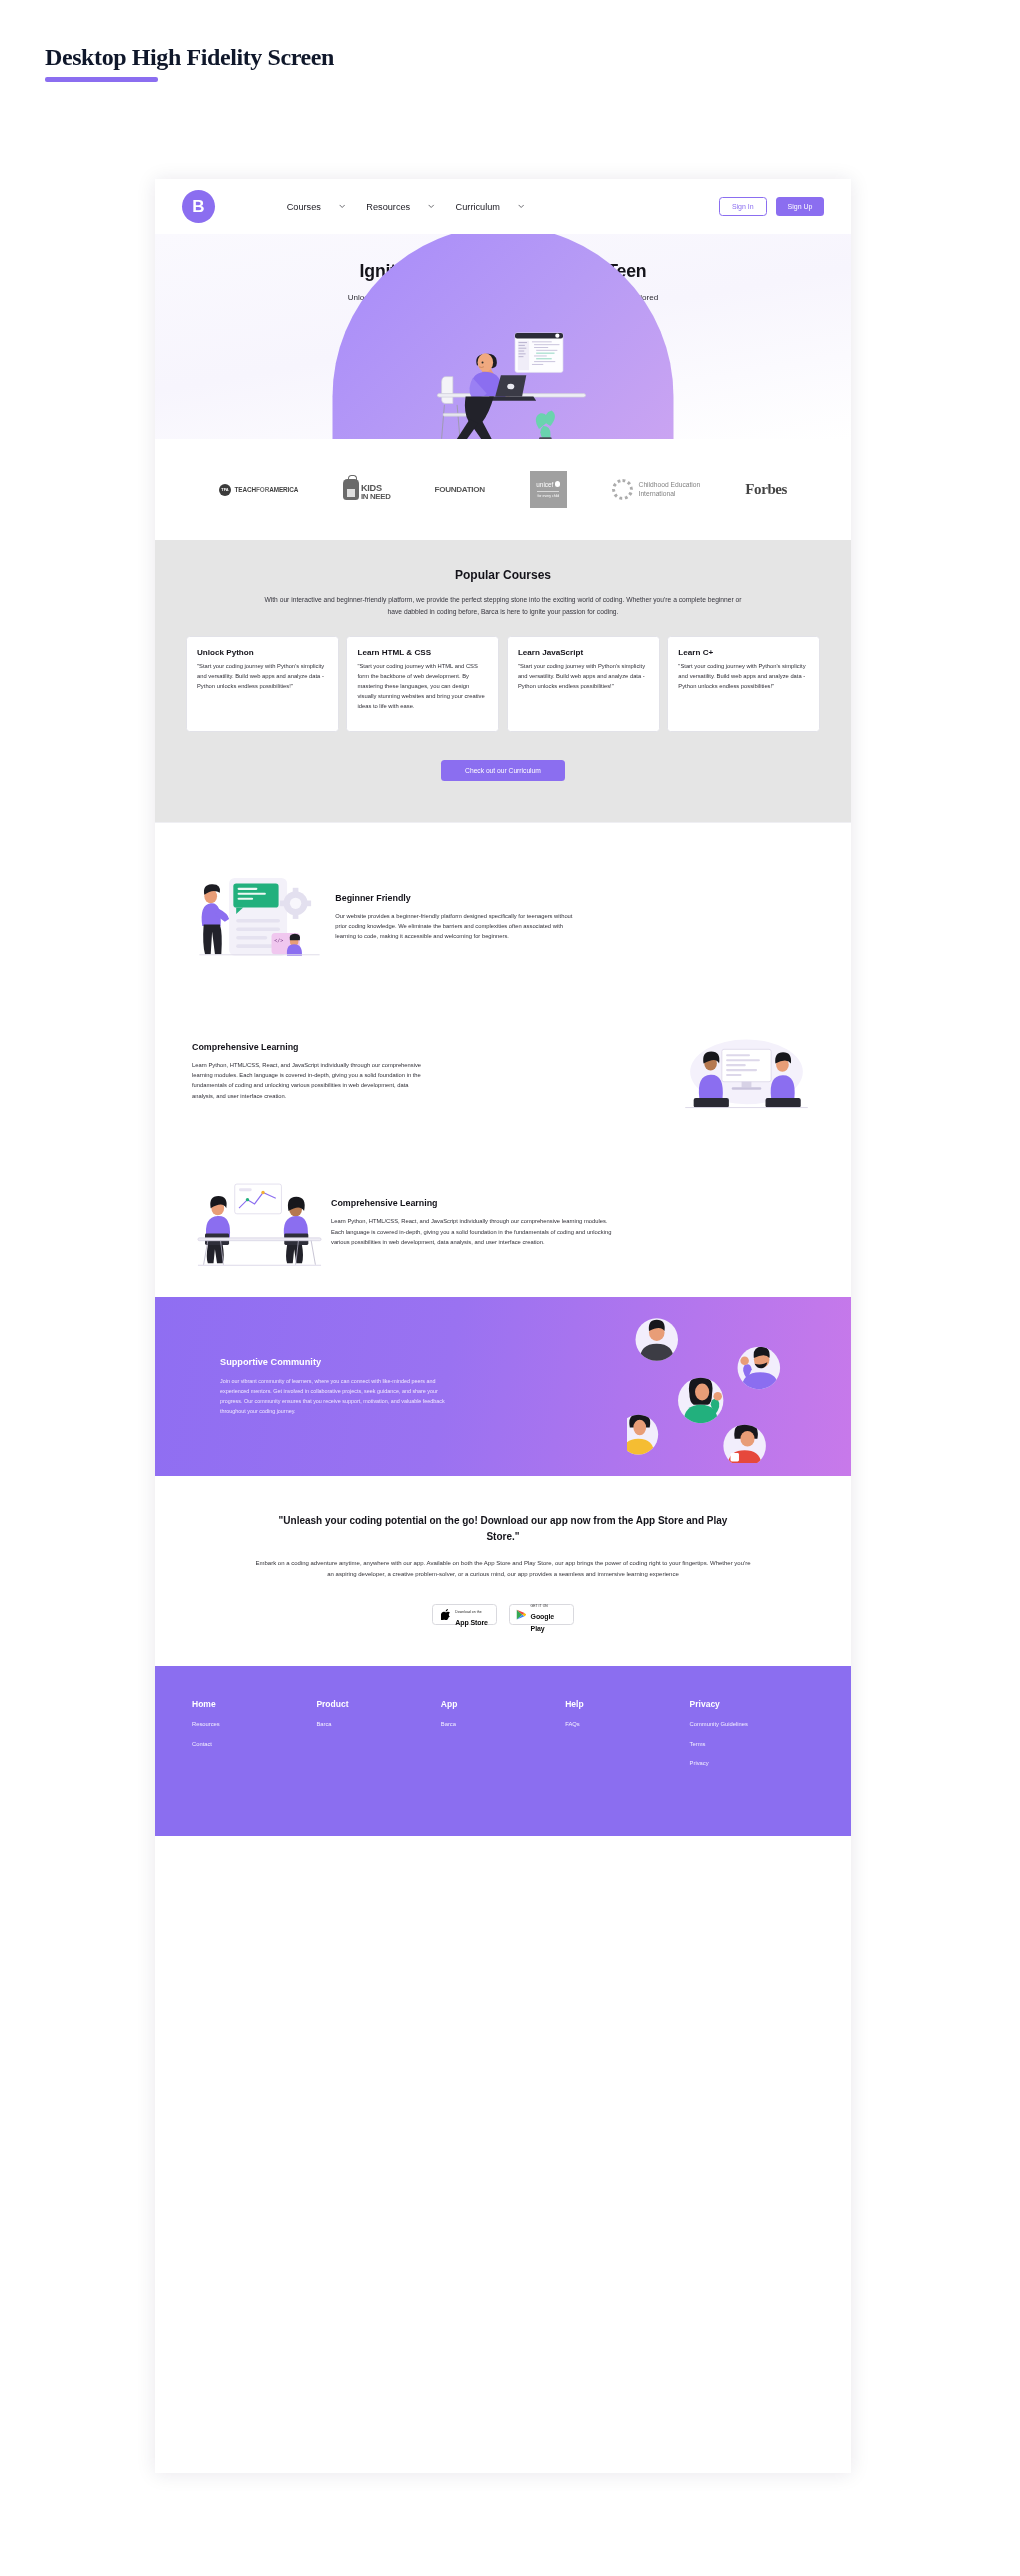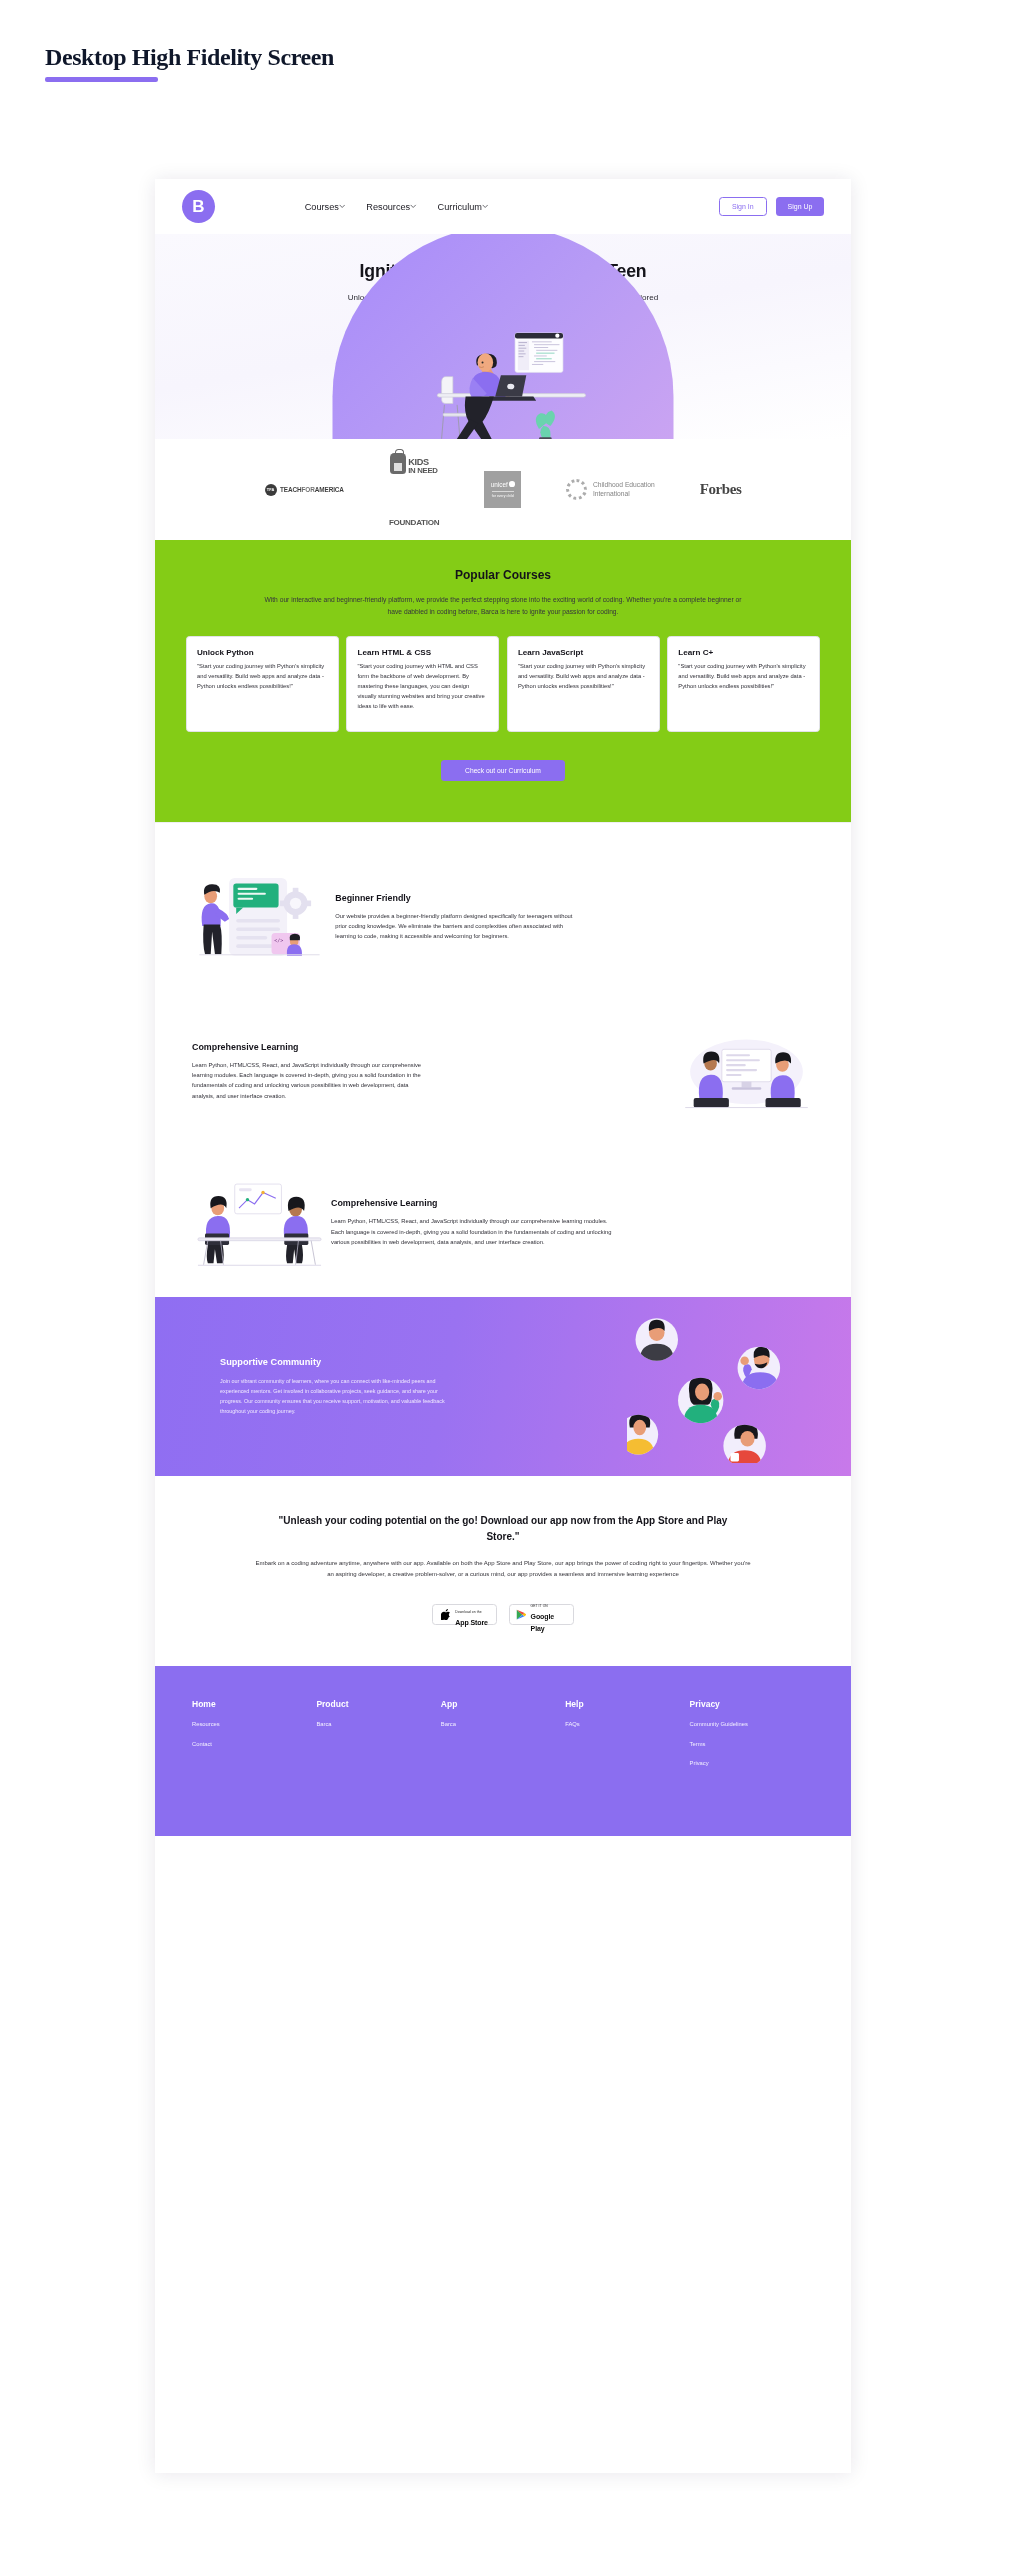--- a/index.html
+++ b/index.html
@@ -48,21 +48,21 @@
     background: #8b6ef0; color: #fff;
     display: flex; align-items: center; justify-content: center;
     font-size: 17px; font-weight: 700; line-height: 1;
   }
   .nav-links {
     display: flex; gap: 21px; align-items: center;
     margin-left: auto; margin-right: auto;
     transform: translateX(-17px);
   }
   .nav-link {
-    display: flex; align-items: center; gap: 0;
+    display: flex; align-items: center; gap: 18px;
     font-size: 9.2px; color: #1b1a22; white-space: nowrap;
   }
   .chev { width: 6.4px; height: 6.4px; display: inline-block; position: relative; top: -0.7px; }
   .chev svg { display: block; }
   .nav-actions { display: flex; gap: 9.2px; align-items: center; margin-left: auto; }
   .btn-outline {
     width: 48px; height: 18.4px; border-radius: 3.5px;
     border: 0.7px solid #8b6ef0; color: #8b6ef0; background: #fff;
     font-size: 7px; display: flex; align-items: center; justify-content: center;
     font-family: inherit;
@@ -115,21 +115,21 @@
     gap: 45px; padding: 0 34px;
   }
   .logo-item { filter: grayscale(1); opacity: .82; display:flex; align-items:center; }
   .tfa { display: flex; align-items: center; gap: 3.5px; }
   .tfa-badge {
     width: 12px; height: 12px; border-radius: 50%;
     background: #111; color: #fff; font-size: 3.9px; font-weight: 700;
     display: flex; align-items: center; justify-content: center;
   }
   .tfa-text { font-size: 6.4px; font-weight: 800; color: #111; letter-spacing: -0.1px; }
-  .kin { display: flex; flex-direction: column; align-items: center; line-height: 0.94; gap: 44px; }
+  .kin { display: flex; flex-direction: row; align-items: center; line-height: 0.94; gap: 44px; }
   .kin-row { display: flex; align-items: flex-end; gap: 2.1px; }
   .kin-bag {
     width: 15.6px; height: 21px; background: #4a4a4a;
     border-radius: 4.3px 4.3px 3.5px 3.5px; position: relative;
   }
   .kin-bag::before {
     content:""; position:absolute; left:4.3px; top:-4.3px; width:7px; height:6.4px;
     border:1.4px solid #4a4a4a; border-bottom:none; border-radius:3.5px 3.5px 0 0;
   }
   .kin-bag::after {
@@ -144,21 +144,21 @@
   }
   .unicef-top { font-size: 6.4px; display:flex; align-items:center; gap:1.4px;}
   .unicef-globe { width:5.7px;height:5.7px;border-radius:50%;background:#fff; }
   .unicef-bot { font-size: 3.5px; margin-top: 3.5px; border-top:0.7px solid rgba(255,255,255,.6); padding-top:2.1px;}
   .cei { display: flex; align-items: center; gap: 5.7px; }
   .cei-sun { width: 21px; height: 21px; border-radius: 50%; border: 3.5px dotted #9a9a9a; }
   .cei-text { font-size: 6.7px; color: #666; line-height: 1.3; }
   .forbes { font-family: "Liberation Serif", serif; font-size: 15px; font-weight: 700; color: #1a1a1a; letter-spacing:-0.4px;}
 
   
-  .courses { background: #84cc16; padding: 28px 31px 41px; }
+  .courses { background: #e5e5e5; padding: 28px 31px 41px; }
   .sec-title { text-align: center; font-size: 12px; font-weight: 700; color: #14131a; }
   .sec-sub {
     text-align: center; font-size: 6.7px; color: #35343d;
     width: 489px; margin: 12px auto 0; line-height: 1.75;
   }
   .course-grid {
     display: grid; grid-template-columns: repeat(4, 1fr);
     gap: 7.8px; margin-top: 18.4px;
   }
   .course-card {

